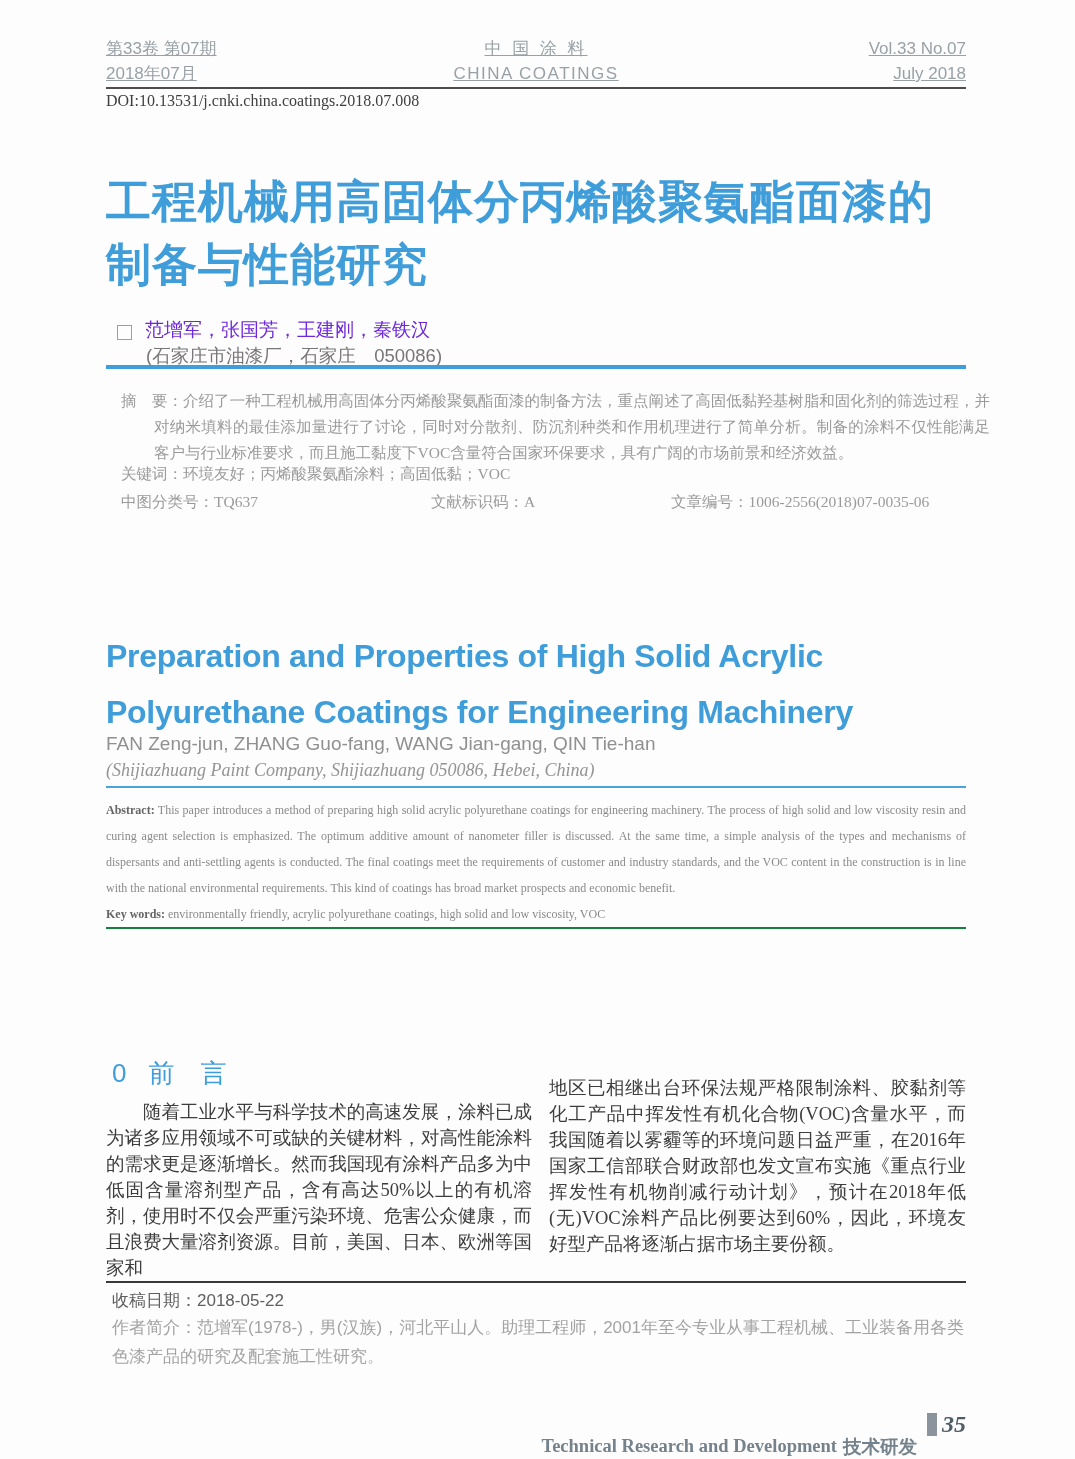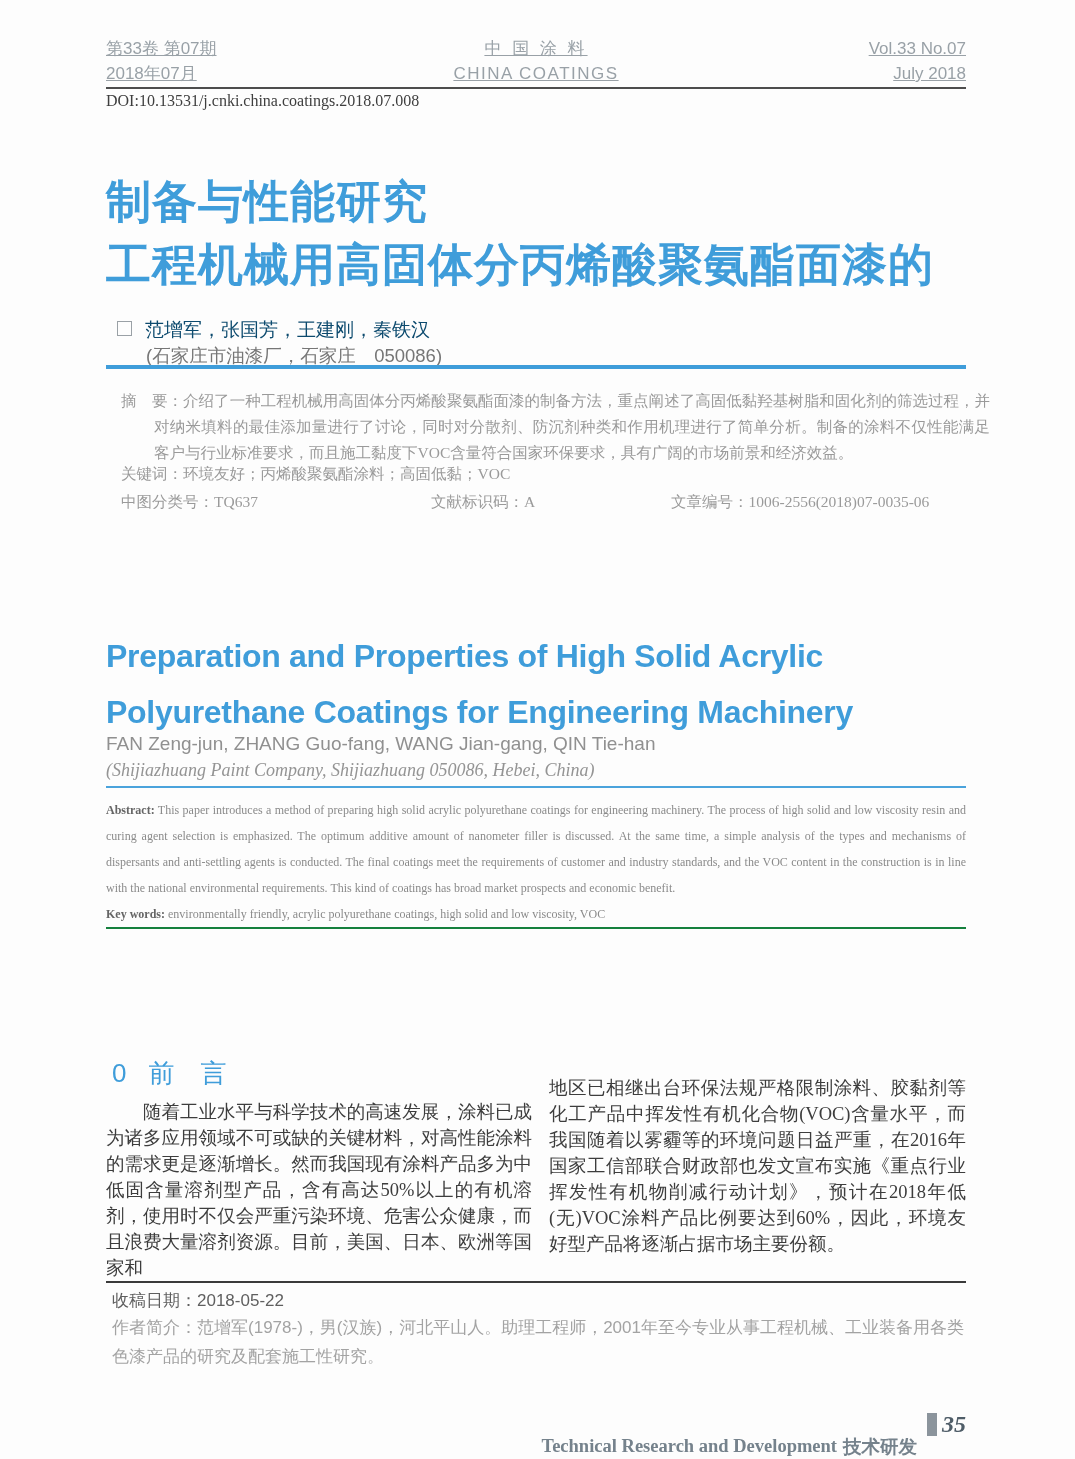--- a/index.html
+++ b/index.html
@@ -15,22 +15,22 @@
   .jheader .c .cn{letter-spacing:3px;}
   .jheader .c .en{letter-spacing:1.5px;}
   .jheader .r{text-align:right;}
   .header-rule{position:absolute;left:106px;top:87px;width:860px;border-top:2px solid #4d4d4d;}
   .doi{position:absolute;left:106px;top:92px;font-size:16px;color:#3e3e3e;}
 
   
   .title-cn{position:absolute;left:106px;top:170px;width:880px;
             font-family:"Liberation Sans",sans-serif;font-weight:bold;
             font-size:45px;line-height:63px;color:#3f9dda;letter-spacing:1px;}
-  .authors-cn{position:absolute;left:117px;top:317px;display:flex;align-items:flex-start;
-              font-family:"Liberation Sans",sans-serif;font-size:19px;color:#0c4a6e;}
+  .authors-cn{position:absolute;left:117px;top:317px;display:flex;align-items:center;
+              font-family:"Liberation Sans",sans-serif;font-size:19px;color:#6d28d9;}
   .author-marker{display:inline-block;width:13px;height:13px;border:1.5px solid #9aa1a6;
                  margin-right:13px;margin-top:4px;}
   .affil-cn{position:absolute;left:146px;top:343px;
             font-family:"Liberation Sans",sans-serif;font-size:18.5px;color:#767676;}
   .rule-blue-thick{position:absolute;left:106px;top:365px;width:860px;height:4px;background:#3f9dda;}
 
   
   .abs-cn{position:absolute;left:121px;top:388px;width:836px;
           font-size:15.5px;line-height:26px;color:#9a9a9a;text-align:justify;
           padding-left:33px;text-indent:-33px;}
@@ -97,22 +97,22 @@
     </div>
     <div class="r">
       <div>Vol.33 No.07</div>
       <div>July 2018</div>
     </div>
   </div>
   <div class="header-rule"></div>
   <div class="doi">DOI:10.13531/j.cnki.china.coatings.2018.07.008</div>
 
   <div class="title-cn">
+    <div>工程机械用高固体分丙烯酸聚氨酯面漆的</div>
     <div>制备与性能研究</div>
-    <div>工程机械用高固体分丙烯酸聚氨酯面漆的</div>
   </div>
   <div class="authors-cn">
     <span class="author-marker"></span>
     <span>范增军，张国芳，王建刚，秦铁汉</span>
   </div>
   <div class="affil-cn">(石家庄市油漆厂，石家庄　050086)</div>
   <div class="rule-blue-thick"></div>
 
   <div class="abs-cn"><span>摘　要：</span><span>介绍了一种工程机械用高固体分丙烯酸聚氨酯面漆的制备方法，重点阐述了高固低黏羟基树脂和固化剂的筛选过程，并对纳米填料的最佳添加量进行了讨论，同时对分散剂、防沉剂种类和作用机理进行了简单分析。制备的涂料不仅性能满足客户与行业标准要求，而且施工黏度下VOC含量符合国家环保要求，具有广阔的市场前景和经济效益。</span></div>
   <div class="kw-cn"><span>关键词：</span><span>环境友好；丙烯酸聚氨酯涂料；高固低黏；VOC</span></div>

